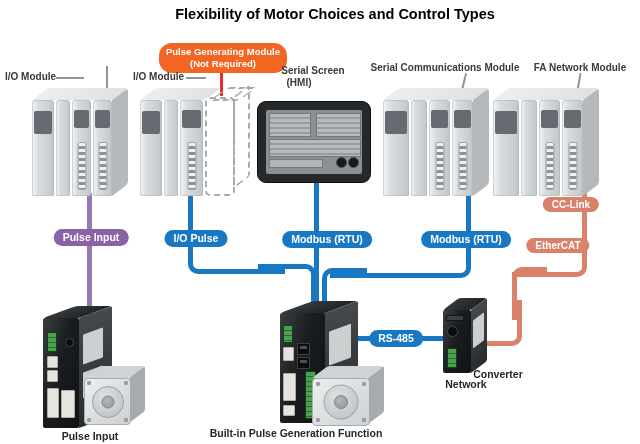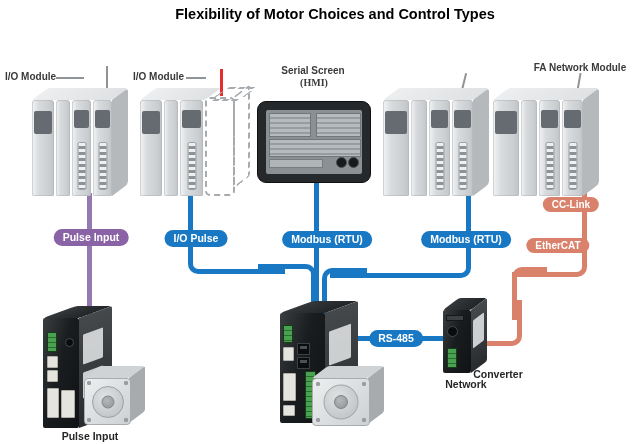--- a/index.html
+++ b/index.html
@@ -96,29 +96,34 @@
 </head>
 <body>
 
 <div id="stage">
 
   <div class="title">Flexibility of Motor Choices and Control Types</div>
 
   <div class="dlabel" style="left:5px;top:71px;">I/O Module</div>
   <div class="dlabel" style="left:133px;top:71px;">I/O Module</div>
   <div class="dlabel ctr" style="left:313px;top:65px;">Serial Screen</div>
-  <div class="dlabel ctr" style="left:314px;top:77px;font-family:Liberation Serif, serif;">(HMI)</div>
+  <div class="dlabel ctr" style="left:299px;top:77px;">(HMI)</div>
+  <div class="dlabel ctr" style="left:445px;top:62px;">Serial Communications Module</div>
   <div class="dlabel ctr" style="left:580px;top:62px;">FA Network Module</div>
 
   <div class="ptr" style="left:106px;top:66px;width:2px;height:26px;"></div>
   <div class="ptr" style="left:56px;top:77px;width:28px;height:2px;"></div>
   <div class="ptr" style="left:186px;top:77px;width:20px;height:2px;"></div>
   <div class="ptr" style="left:463px;top:73px;width:2px;height:18px;transform:rotate(14deg);"></div>
   <div class="ptr" style="left:578px;top:73px;width:2px;height:18px;transform:rotate(10deg);"></div>
 
+  <div class="bigbadge">
+    <div>Pulse Generating Module</div>
+    <div>(Not Required)</div>
+  </div>
   <div class="seg" style="left:220px;top:69px;width:3px;height:27px;background:var(--red);"></div>
 
   <div class="seg" style="left:87px;top:193px;width:5px;height:122px;background:var(--purple-line);"></div>
 
   <div class="elb" style="left:188px;top:193px;width:92px;height:76px;border-left:5px solid var(--blue);border-bottom:5px solid var(--blue);border-bottom-left-radius:10px;"></div>
   <div class="elb" style="left:258px;top:264px;width:53px;height:48px;border-top:5px solid var(--blue);border-right:5px solid var(--blue);border-top-right-radius:10px;"></div>
 
   <div class="seg" style="left:314px;top:179px;width:5px;height:133px;background:var(--blue);"></div>
 
   <div class="elb" style="left:330px;top:193px;width:136px;height:80px;border-right:5px solid var(--blue);border-bottom:5px solid var(--blue);border-bottom-right-radius:10px;"></div>
@@ -275,20 +280,21 @@
     <div class="iso-side sy37 motor-side" style="left:56px;height:46px;"></div>
     <div class="motor-face" style="width:56px;height:46px;">
       <div class="screw" style="left:3px;top:3px;"></div>
         <div class="screw" style="right:3px;top:3px;"></div>
       <div class="screw" style="left:3px;bottom:3px;"></div>
         <div class="screw" style="right:3px;bottom:3px;"></div>
       <div class="motor-ring" style="width:33px;height:33px;"></div>
       <div class="motor-shaft" style="width:12px;height:12px;"></div>
     </div>
   </div>
+  <div class="syslabel" style="left:296px;top:427px;">Built-in Pulse Generation Function</div>
 
   <div class="dev" style="left:443px;top:298px;width:44px;height:75px;">
     <div class="iso-top sk53 drv-top" style="width:28px;height:12px;"></div>
     <div class="iso-side sy37 drv-side" style="left:28px;width:16px;height:63px;">
       <div class="side-label" style="left:2px;top:12px;width:11px;height:28px;"></div>
     </div>
     <div class="drv-front" style="width:28px;height:63px;">
       <div class="hbar" style="left:3px;top:5px;width:16px;height:4px;background:#3c4043;border-color:#141617;"></div>
       <div class="knob" style="left:4px;top:16px;width:9px;height:9px;"></div>
       <div class="conn-green" style="left:4px;top:38px;width:8px;height:18px;"></div>

